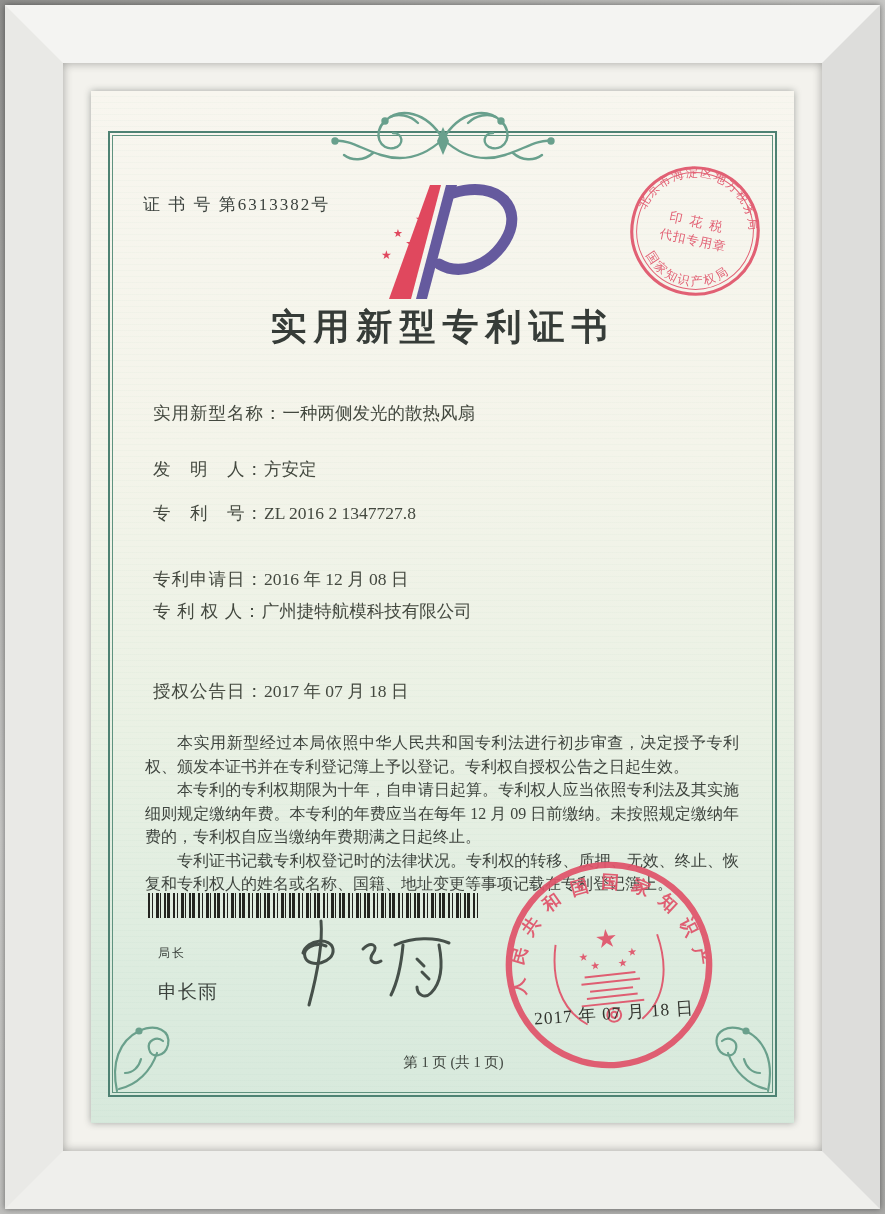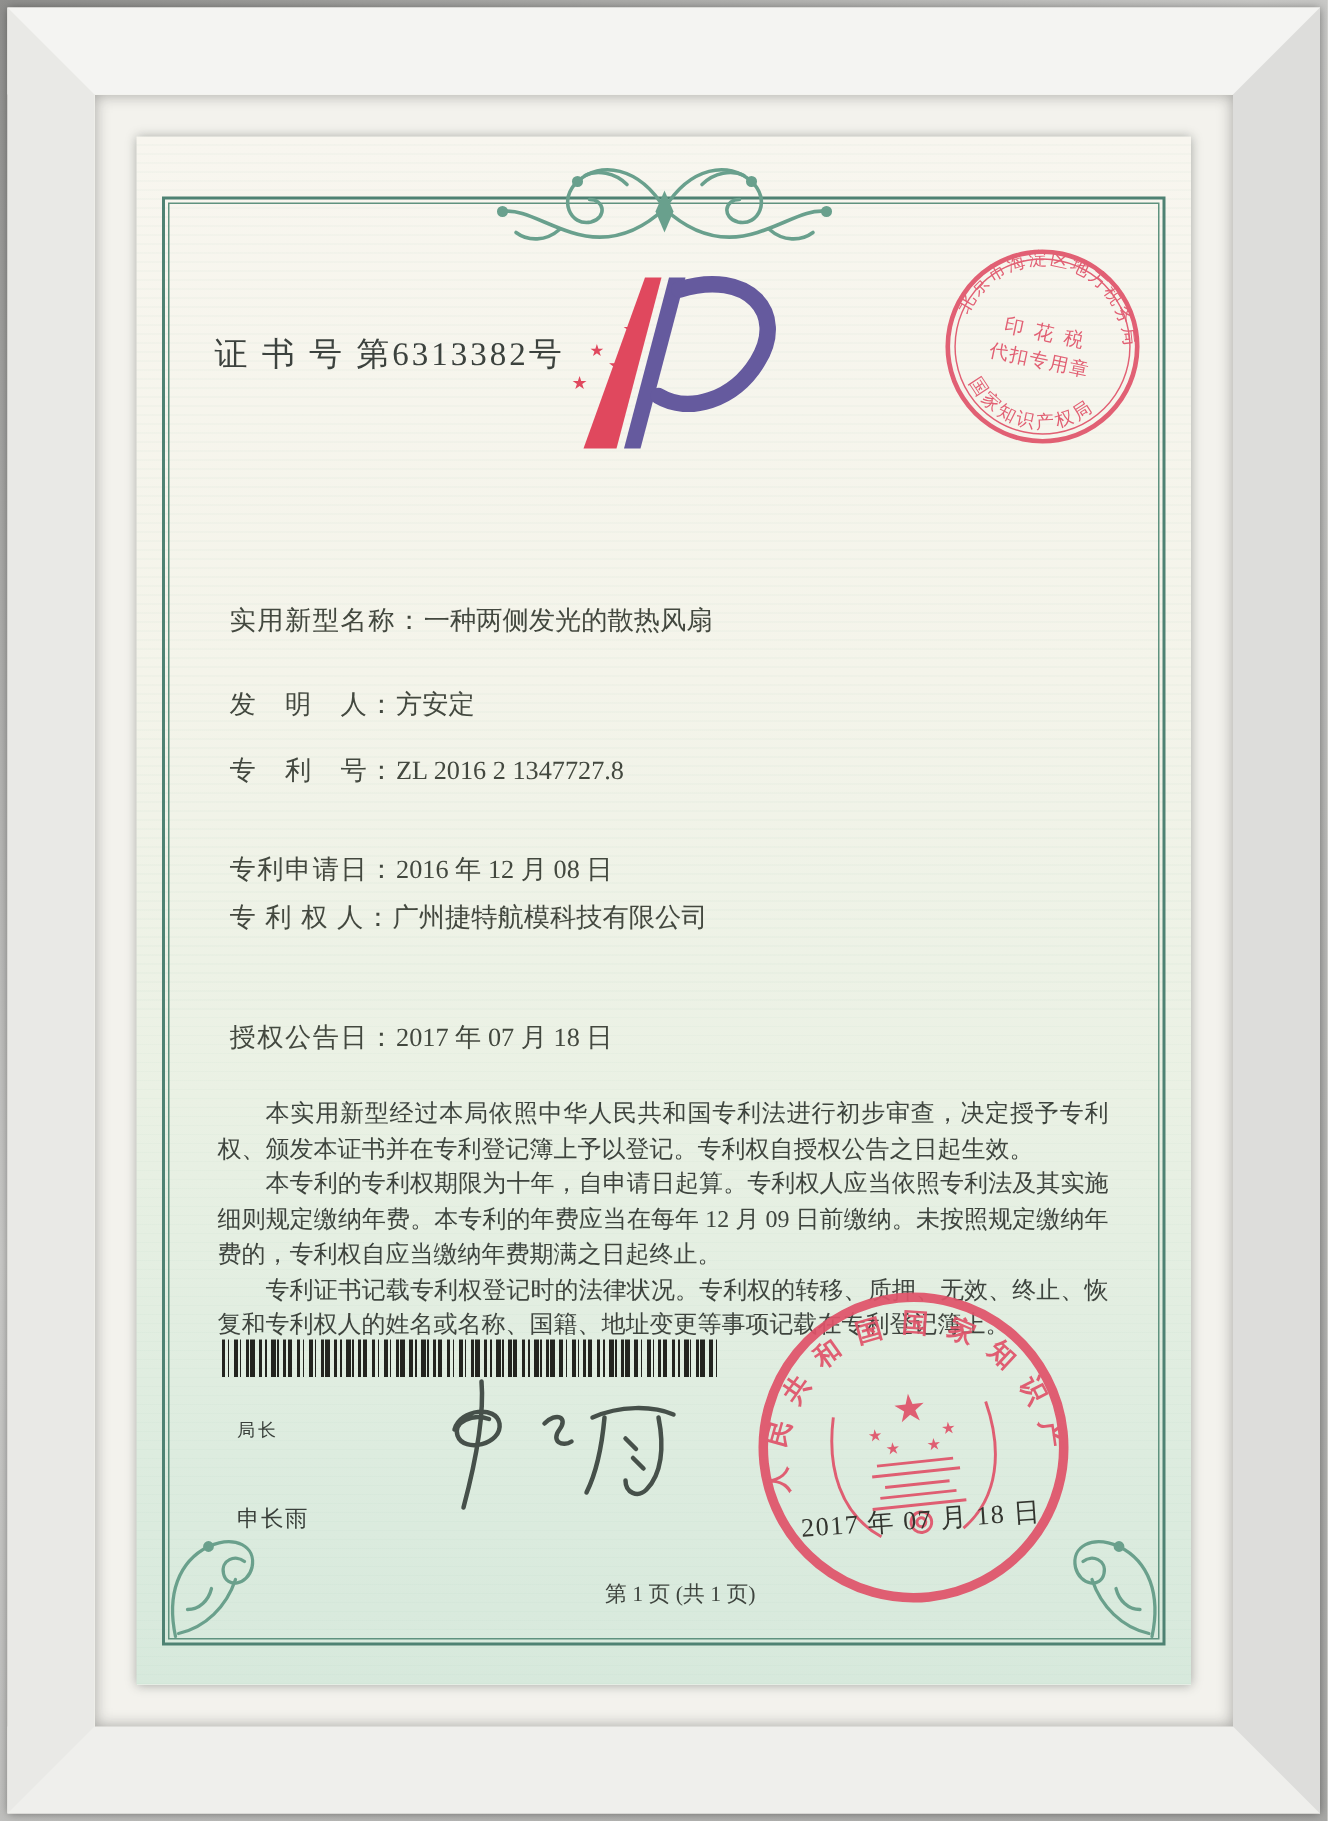--- a/index.html
+++ b/index.html
@@ -26,21 +26,21 @@
   .border-frame { position:absolute; left:17px; right:17px; top:40px; bottom:26px;
     border:2px solid #4e8273; }
   .border-frame::after { content:""; position:absolute; inset:2px; border:1px solid #5f927f; }
 
   .ornament-top { position:absolute; top:2px; left:50%; transform:translateX(-50%); z-index:3; }
   .corner-orn { position:absolute; top:912px; z-index:3; }
   .corner-bl { left:14px; }
   .corner-br { right:14px; transform:scaleX(-1); }
 
   
-  .cert-no { position:absolute; left:52px; top:102px; font-size:22px; letter-spacing:2px; color:#3c423e;margin-top:28px; }
+  .cert-no { position:absolute; left:52px; top:102px; font-size:17px; letter-spacing:2px; color:#3c423e; }
   .logo { position:absolute; left:262px; top:88px; }
   .tax-seal { position:absolute; left:536px; top:72px; transform:rotate(12deg); opacity:.92; }
 
   .title { position:absolute; top:212px; left:0; width:100%; text-align:center;
     font-size:36px; font-weight:bold; letter-spacing:7px; color:#363c38; }
 
   .field-row { position:absolute; left:62px; font-size:17.5px; color:#43483f; white-space:nowrap; }
   .f0{top:310px} .f1{top:366px} .f2{top:410px} .f3{top:476px} .f4{top:508px} .f5{top:588px}
   .field-label { letter-spacing:1px; }
 
@@ -52,22 +52,22 @@
     background-image:repeating-linear-gradient(90deg,
       #23241f 0 2px, transparent 2px 4px,
       #23241f 4px 5px, transparent 5px 8px,
       #23241f 8px 11px, transparent 11px 12px,
       #23241f 12px 13px, transparent 13px 16px,
       #23241f 16px 18px, transparent 18px 19px,
       #23241f 19px 22px, transparent 22px 25px); }
 
   .sig-title { position:absolute; left:67px; top:854px; font-size:12px; color:#3a403b; letter-spacing:2px;
     font-family:Liberation Serif, serif; }
-  .sig-name  { position:absolute; left:67px; top:888px; font-size:15px; color:#3a403b; letter-spacing:1px;
-    font-family:Liberation Mono, monospace;margin-top:24px; }
+  .sig-name  { position:absolute; left:67px; top:888px; font-size:19px; color:#3a403b; letter-spacing:1px;
+    font-family:Liberation Mono, monospace; }
   .signature { position:absolute; left:172px; top:824px; }
 
   .cnipa-seal { position:absolute; left:410px; top:766px; transform:rotate(-6deg); opacity:.93; }
   .seal-date { position:absolute; left:416px; top:910px; width:214px; text-align:center;
     font-size:17.5px; color:#33352f; transform:rotate(-4deg); z-index:4; letter-spacing:1px; }
 
   .footer { position:absolute; top:962px; left:0; width:100%; text-align:center;
     font-size:14.5px; color:#3e443e;padding-left:22px; }
 </style>
 </head>
@@ -136,20 +136,21 @@
         <text fill="#e0546a" font-size="12.5" letter-spacing="1.5">
           <textPath href="#taxTop" startOffset="50%" text-anchor="middle">北京市海淀区地方税务局</textPath>
         </text>
         <text fill="#e0546a" font-size="12.5" letter-spacing="2">
           <textPath href="#taxBot" startOffset="50%" text-anchor="middle">国家知识产权局</textPath>
         </text>
         <text x="70" y="65" text-anchor="middle" fill="#e0546a" font-size="13.5" letter-spacing="2">印 花 税</text>
         <text x="70" y="84" text-anchor="middle" fill="#e0546a" font-size="13" letter-spacing="1">代扣专用章</text>
       </svg>
 
+      <div class="title">实用新型专利证书</div>
 
       <div class="field-row f0">
         <span class="field-label">实用新型名称：</span><span>一种两侧发光的散热风扇</span>
       </div>
       <div class="field-row f1">
         <span class="field-label">发　明　人：</span><span>方安定</span>
       </div>
       <div class="field-row f2">
         <span class="field-label">专　利　号：</span><span>ZL 2016 2 1347727.8</span>
       </div>

